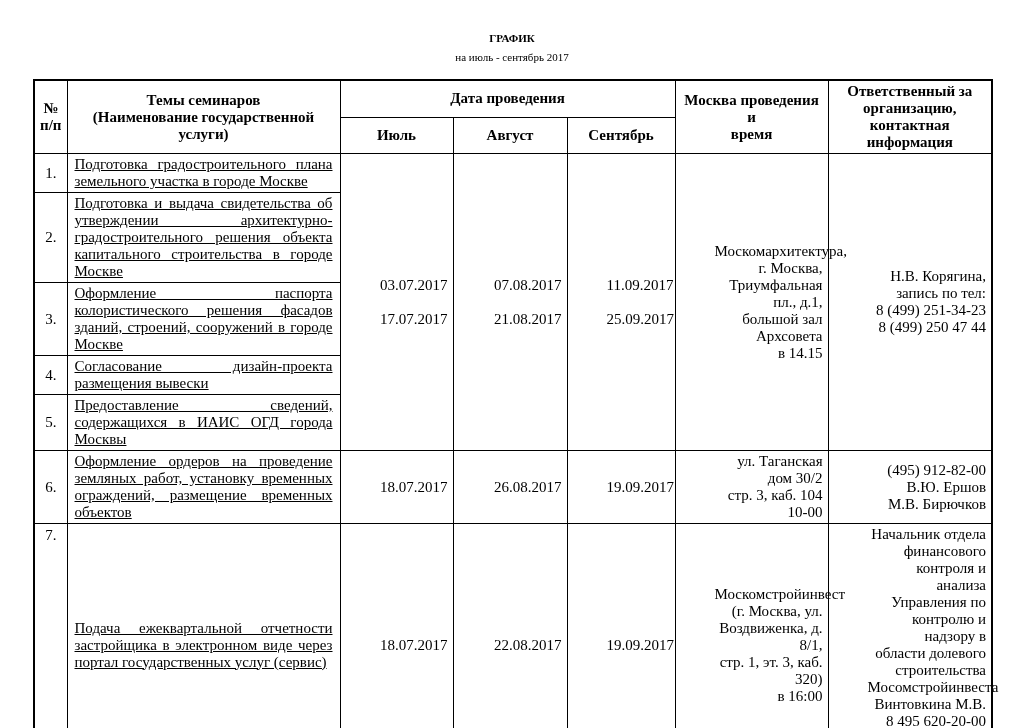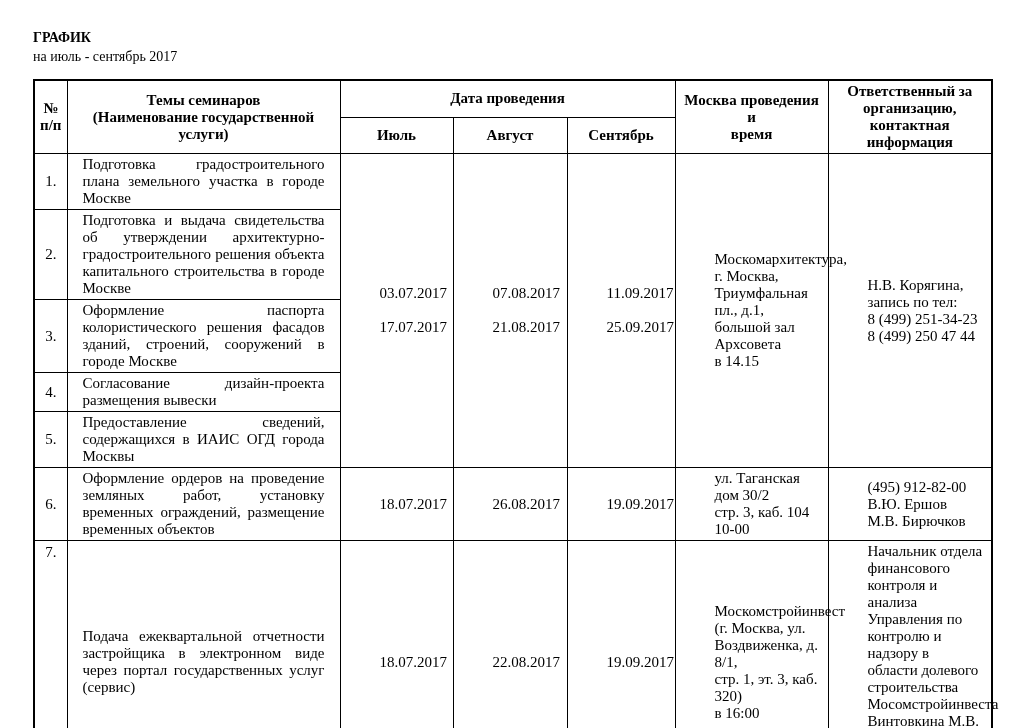--- a/index.html
+++ b/index.html
@@ -7,22 +7,22 @@
   body {
     width: 1024px;
     height: 728px;
     font-family: "Liberation Serif", serif;
     color: #000000;
     overflow: hidden;
   }
   .page { padding: 29px 33px 0 33px; }
 
   .title-block {
-    text-align: left;
-    font-size: 14px;
+    text-align: center;
+    font-size: 11px;
     line-height: 18px;
   }
   .title-main   { font-weight: 700; margin-bottom: 1px; }
   .title-period { font-weight: 400; }
 
   table.schedule {
     border-collapse: collapse;
     table-layout: fixed;
     width: 958px;
     margin-top: 13px;
@@ -36,23 +36,24 @@
     padding: 2px 5px;
   }
   th { font-weight: 700; text-align: center; }
 
   .pre { white-space: pre-line; }
 
   td.num { text-align: center; }
   td.num.top { vertical-align: top; padding-top: 3px; }
   td.topic {
     text-align: justify;
-    padding: 2px 15px;
+    padding: 2px 7px;
+    text-decoration: underline;
   }
-  td.center { text-align: left; padding-left: 39px; }
+  td.center { text-align: right; padding-left: 39px; }
 </style>
 </head>
 <body>
 
 <div class="page">
 
   <div class="title-block">
     <div class="title-main">ГРАФИК</div>
     <div class="title-period">на июль - сентябрь 2017</div>
   </div>

